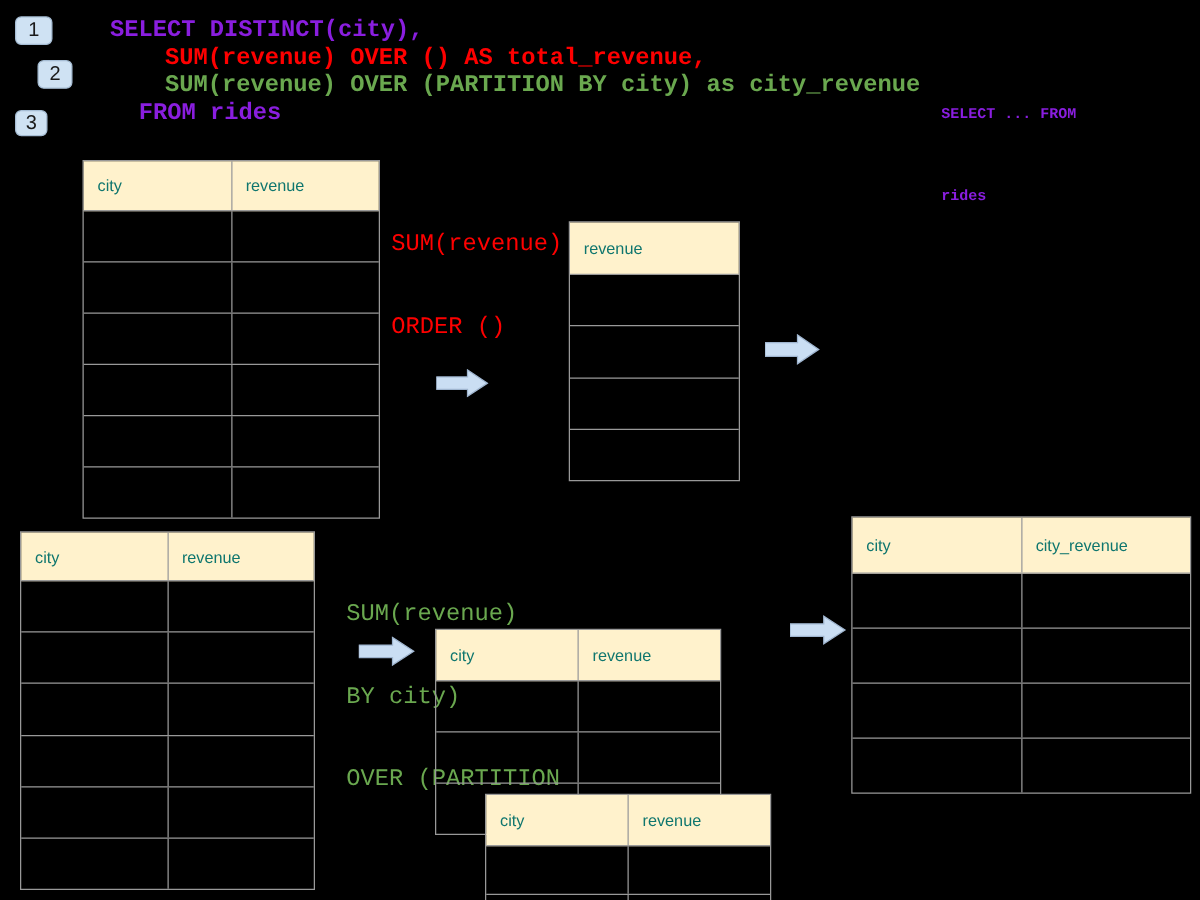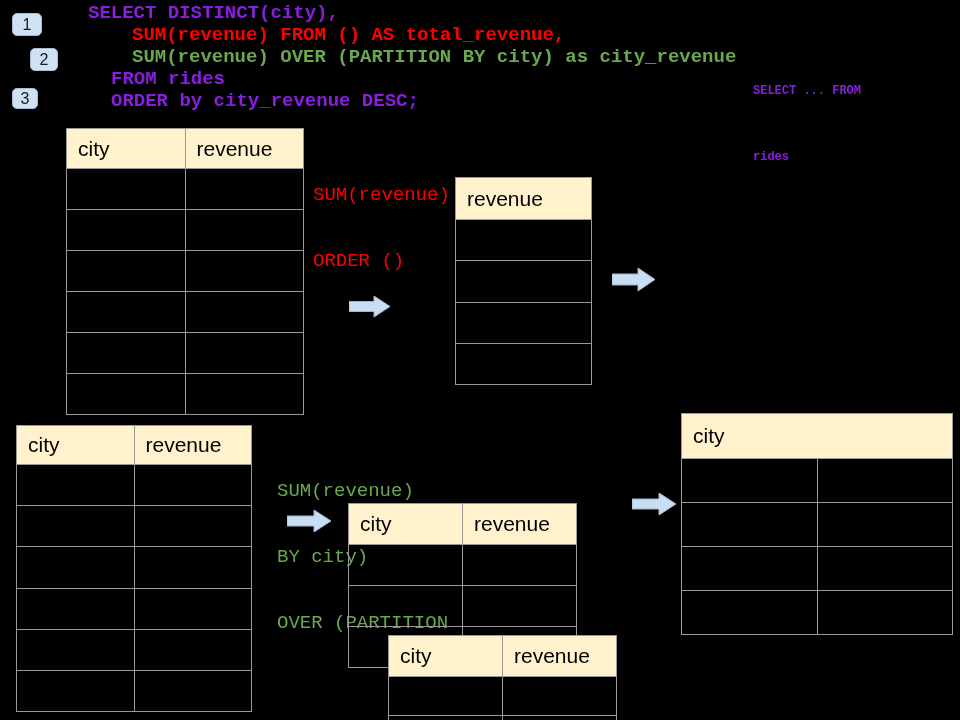--- a/index.html
+++ b/index.html
@@ -17,21 +17,21 @@
   #stage{
     position:relative;width:960px;height:720px;background:#000;
     overflow:hidden;font-family:"Liberation Sans",sans-serif;
   }
   
   .code-line{
     position:static;
     font-family:"Liberation Mono","DejaVu Sans Mono",monospace;
     font-weight:bold;font-size:19px;line-height:22px;white-space:pre;
   }
-  #sql-block{position:absolute;left:88px;top:2px;}
+  #sql-block{position:absolute;left:88px;top:13px;}
   .ind-a{margin-left:44px;}
   .ind-b{margin-left:23px;}
   .c-purple{color:var(--purple);}
   .c-red{color:var(--red);}
   .c-green{color:var(--green);}
   #side-note{
     position:absolute;left:753px;top:36px;
     font-family:"Liberation Mono","DejaVu Sans Mono",monospace;
     font-weight:bold;font-size:12px;line-height:22px;color:var(--purple);white-space:pre;
   }
@@ -53,44 +53,43 @@
   #badge-2{left:30px;top:48px;width:28px;height:23px;}
   #badge-3{left:12px;top:88px;width:26px;height:21px;}
   
   .tbl{
     position:absolute;display:flex;flex-direction:column;
     border:1px solid var(--tb);box-sizing:border-box;background:transparent;
   }
   .thead{display:flex;background:var(--hdr-bg);border-bottom:1px solid var(--tb);flex:0 0 auto;}
   .th{
     flex:1;display:flex;align-items:center;padding-left:11px;
-    font-size:21px;color:#000000;box-sizing:border-box;
+    font-size:13px;color:#0f766e;box-sizing:border-box;
   }
   .th + .th{border-left:1px solid var(--tb);}
   .tr{flex:1;display:flex;border-bottom:1px solid var(--tb);}
   .tr:last-child{border-bottom:none;}
   .td{flex:1;box-sizing:border-box;}
   .td + .td{border-left:1px solid var(--tb);}
   .arrow{position:absolute;}
 </style>
 </head>
 <body>
 
 <div id="stage">
 
   <div class="badge" id="badge-1">1</div>
   <div class="badge" id="badge-2">2</div>
   <div class="badge" id="badge-3">3</div>
 
   <div id="sql-block">
     <div class="code-line c-purple">SELECT DISTINCT(city),</div>
-    <div class="code-line c-red ind-a">SUM(revenue) FROM () AS total_revenue,</div>
+    <div class="code-line c-red ind-a">SUM(revenue) OVER () AS total_revenue,</div>
     <div class="code-line c-green ind-a">SUM(revenue) OVER (PARTITION BY city) as city_revenue</div>
     <div class="code-line c-purple ind-b">FROM rides</div>
-    <div class="code-line c-purple ind-b">ORDER by city_revenue DESC;</div>
   </div>
 
   <div id="side-note">
     <div>SELECT ... FROM</div>
     <div>rides</div>
   </div>
 
   <div class="fn-label" id="label-total">
     <div>SUM(revenue)</div>
     <div>ORDER ()</div>
@@ -212,20 +211,21 @@
       </div>
     <div class="tr">
         <div class="td"></div>
         <div class="td"></div>
       </div>
   </div>
 
   <div class="tbl" style="left:681px;top:413px;width:272px;height:222px;">
     <div class="thead" style="height:44px;">
       <div class="th">city</div>
+      <div class="th">city_revenue</div>
     </div>
     <div class="tr">
         <div class="td"></div>
         <div class="td"></div>
       </div>
     <div class="tr">
         <div class="td"></div>
         <div class="td"></div>
       </div>
     <div class="tr">

